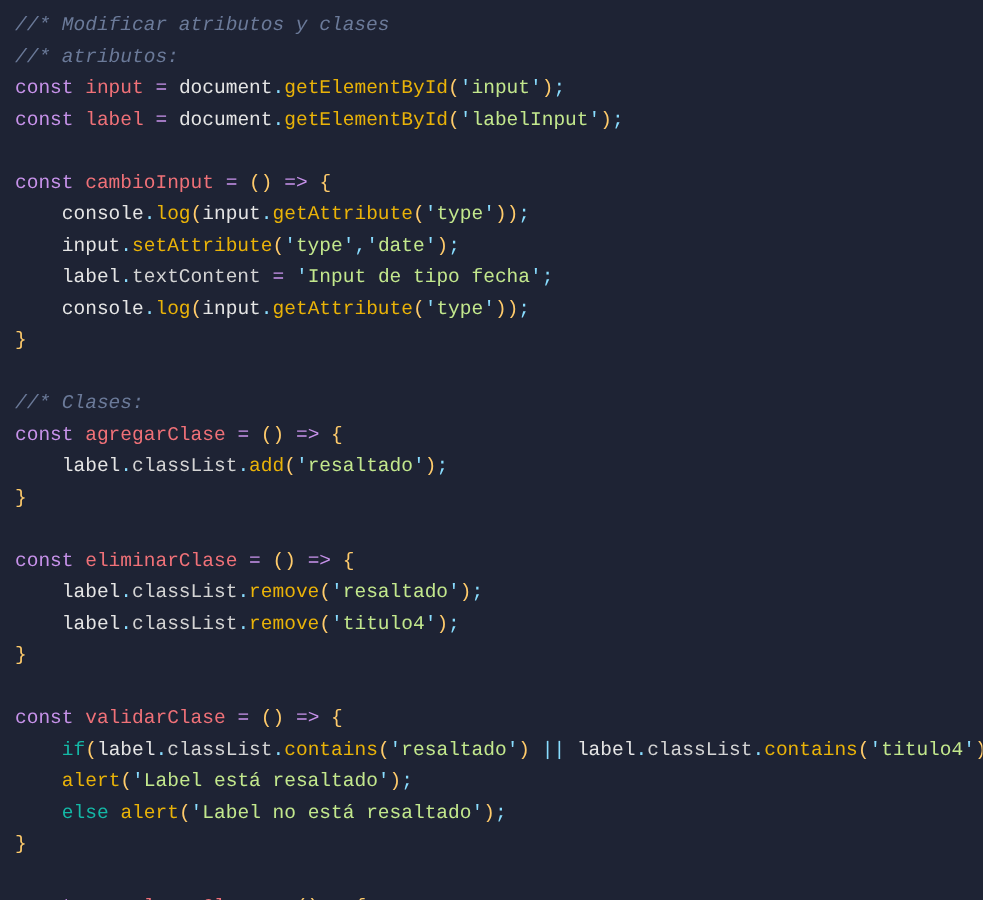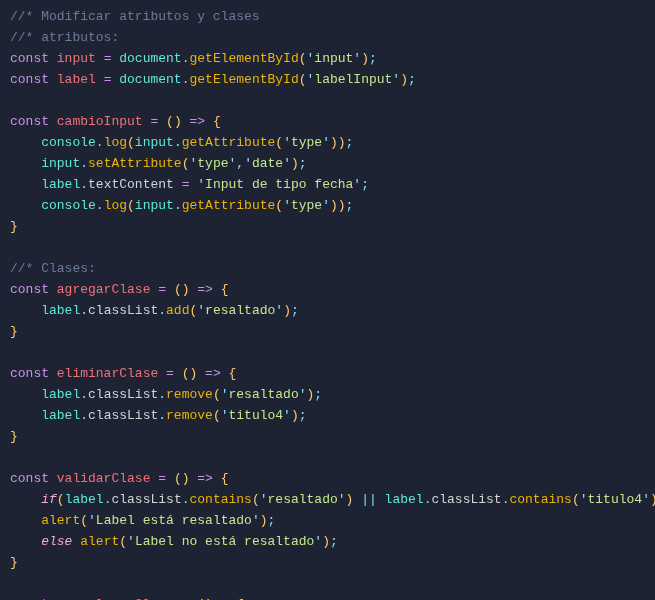--- a/index.html
+++ b/index.html
@@ -13,26 +13,26 @@
     width: 655px;
     height: 600px;
     overflow: hidden;
   }
   pre {
     margin: 0;
     padding: 6px 10px;
     white-space: pre;
     font-family: inherit;
   }
-  .comment { color: #6b7a99; }
+  .comment { color: #6b7a99; font-style: italic; }
   .kw-const { color: #c792ea; }
-  .kw-flow { color: #f9a8d4; font-style: italic; }
+  .kw-flow { color: #14b8a6; }
   .var-decl { color: #f07178; }
   .eq { color: #c792ea; }
-  .ident { color: #5eead4; }
+  .ident { color: #e5e5e5; }
   .prop { color: #d4d4d4; }
   .func { color: #eab308; }
   .str { color: #c3e88d; }
   .punct { color: #89ddff; }
   .semi { color: #89ddff; }
   .paren { color: #ffcb6b; }
   .brace { color: #ffcb6b; }
   .arrow { color: #c792ea; }
   .dot { color: #89ddff; }
 </style>

